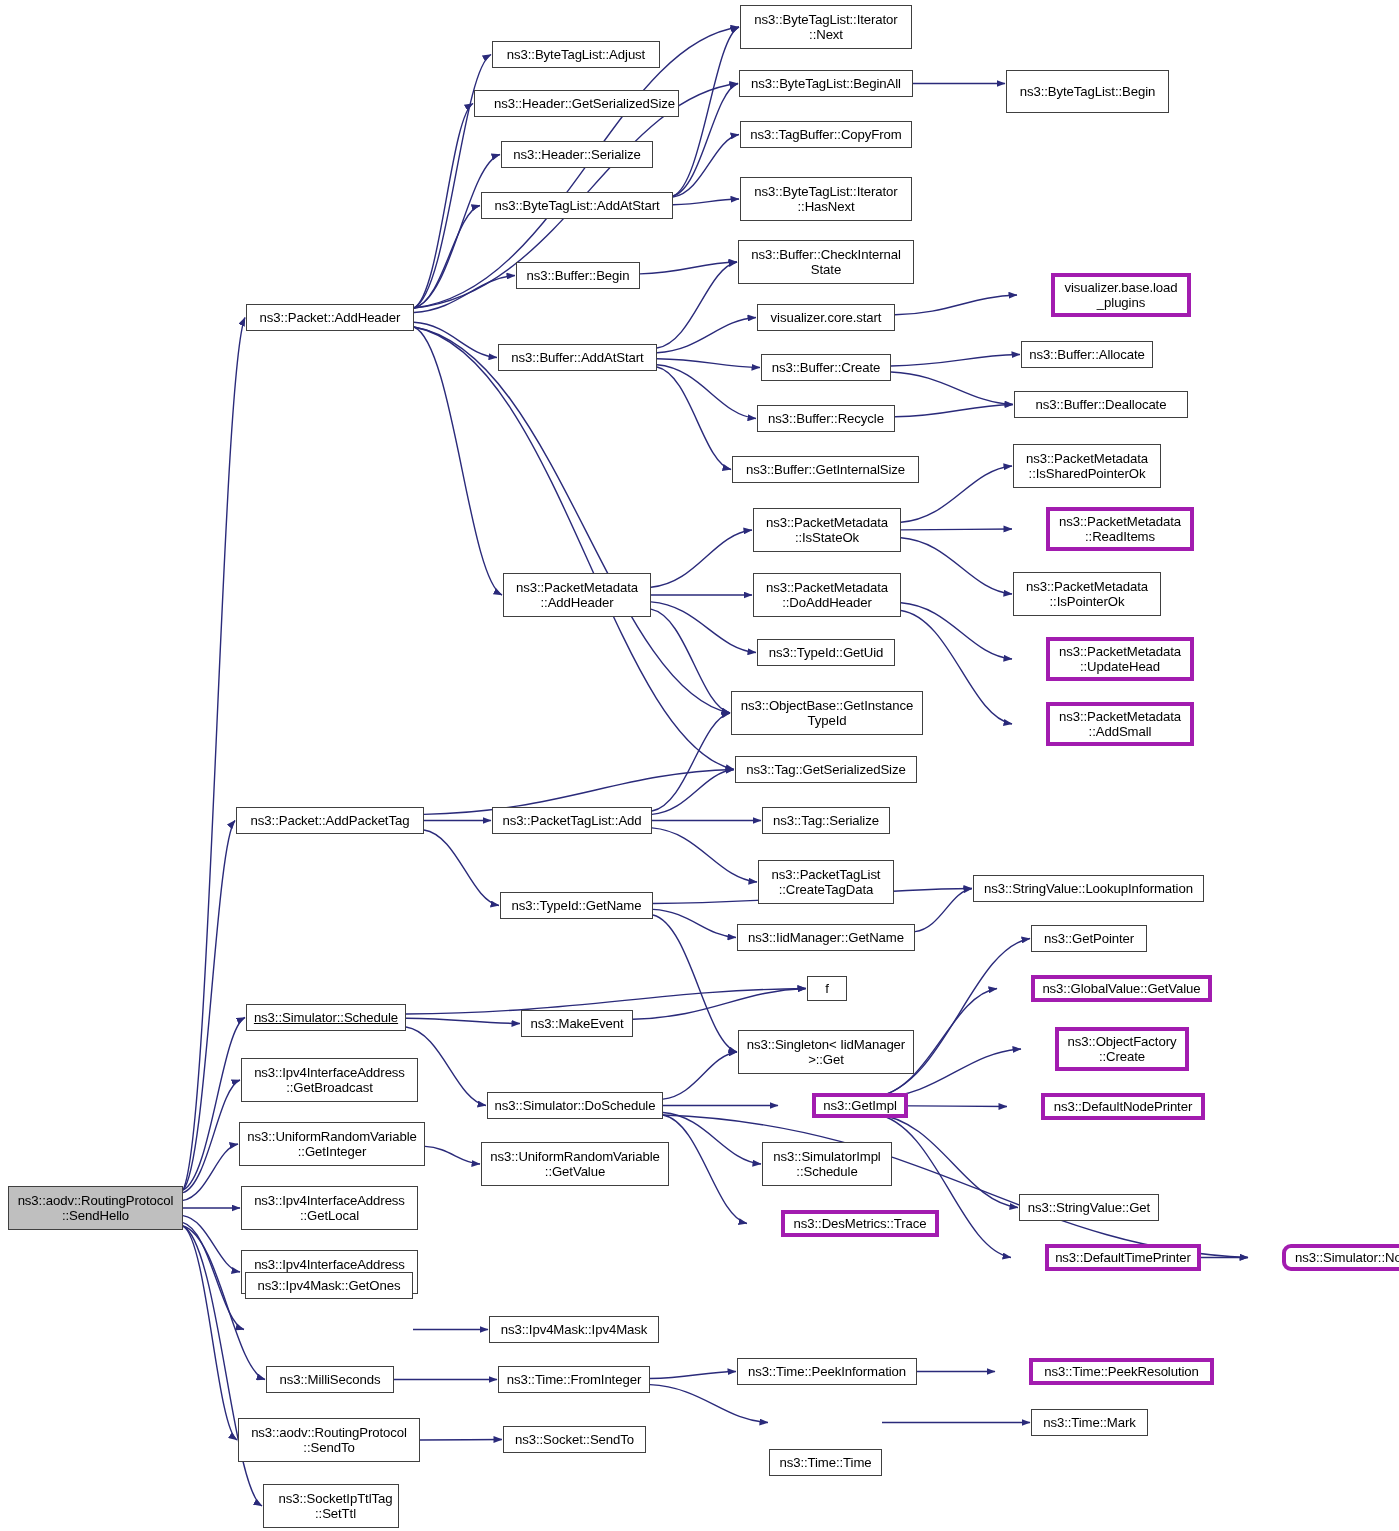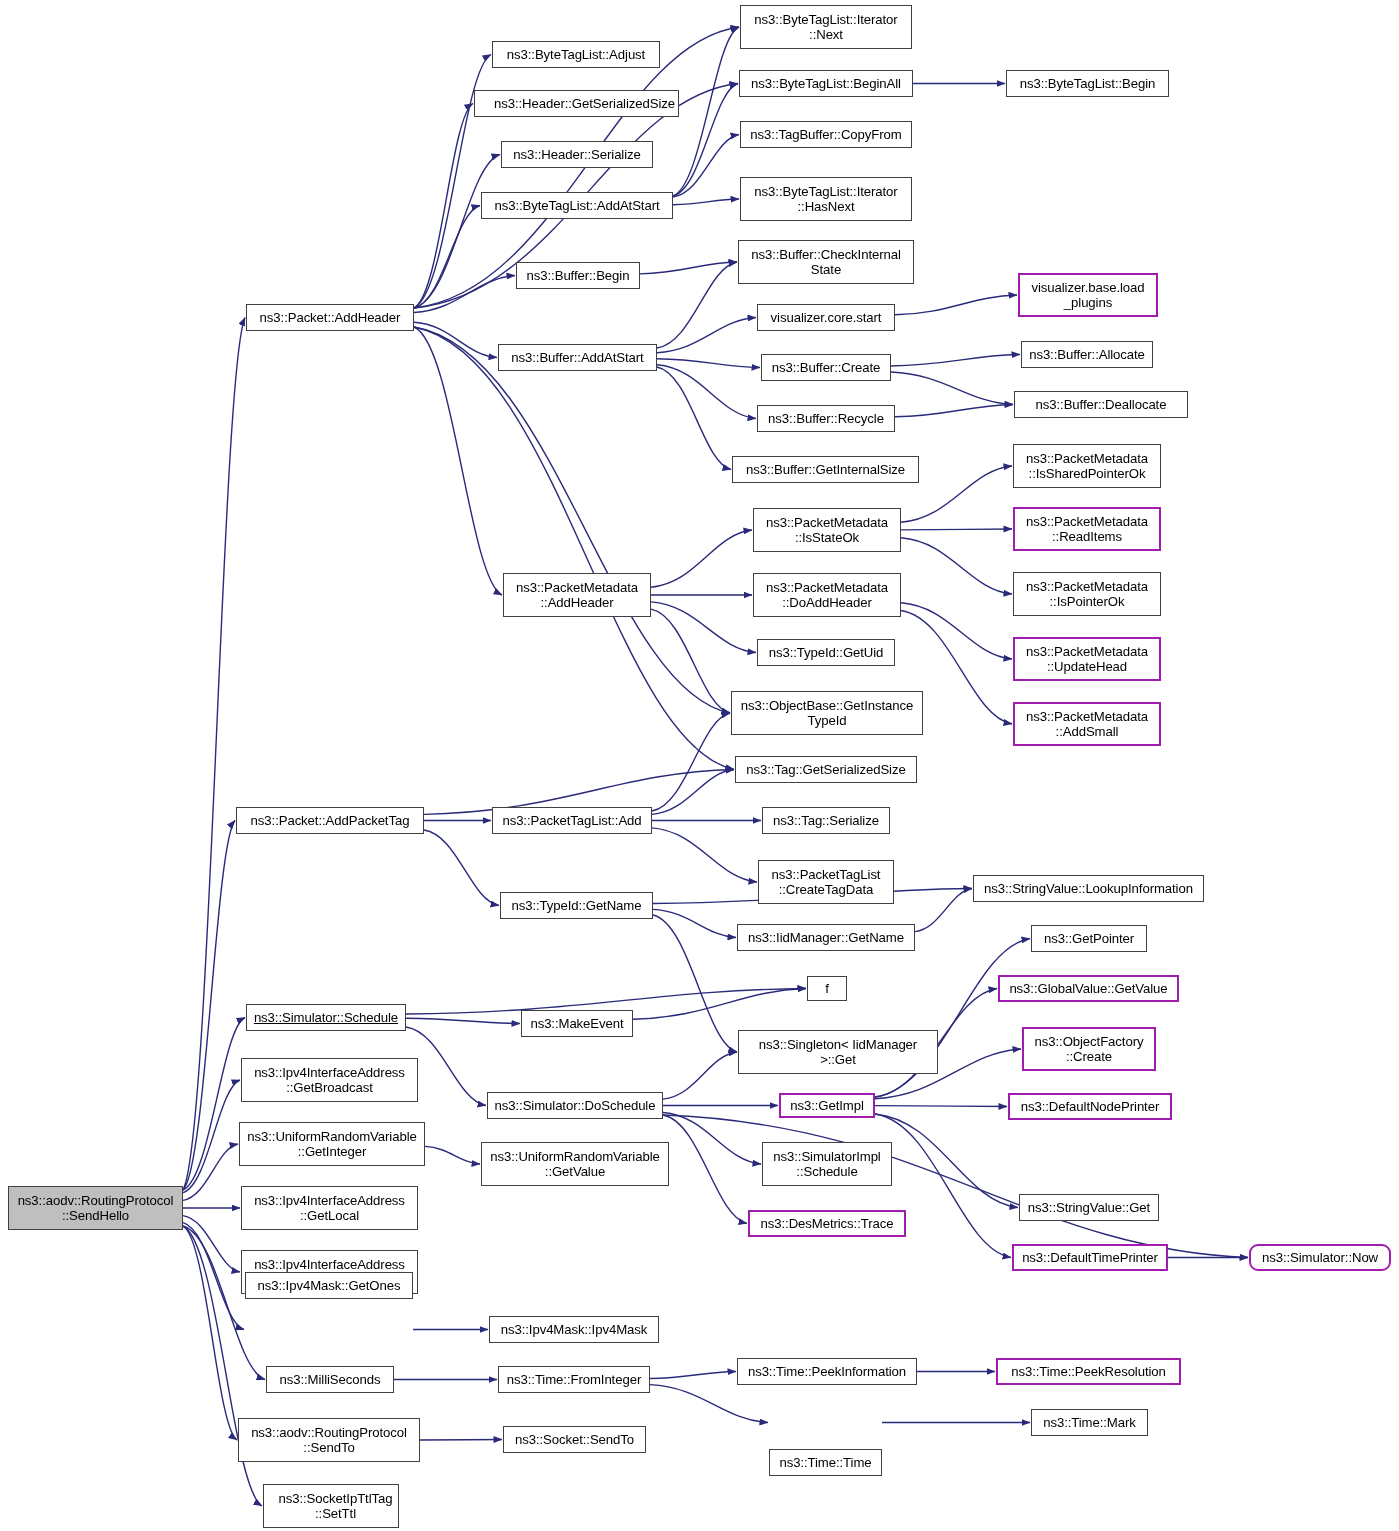--- a/index.html
+++ b/index.html
@@ -4,21 +4,21 @@
 <title>Call Graph</title>
 <style>
   html,body{margin:0;padding:0;background:#ffffff;}
   #canvas{position:relative;width:1399px;height:1531px;background:#ffffff;
           font-family:"Liberation Sans","DejaVu Sans",sans-serif;overflow:hidden;}
   svg.edges{position:absolute;left:0;top:0;width:1399px;height:1531px;pointer-events:none;}
   .node{position:absolute;box-sizing:border-box;border:1px solid #404040;background:#ffffff;
         display:flex;align-items:center;justify-content:center;text-align:center;
         font-size:13.2px;line-height:15px;color:#000000;white-space:pre-line;
         letter-spacing:-0.1px;padding:0 3px;}
-  .node.red{border:2px solid #a21caf;}
+  .node.red{border:4px solid #a21caf;margin-left:33px;}
   .node.root{background:#bfbfbf;border:1px solid #404040;}
 </style>
 </head>
 <body>
 
 <div id="canvas">
   <svg class="edges" id="edge-layer" viewBox="0 0 1399 1531">
     <defs>
       <marker id="ah" markerWidth="9" markerHeight="7" refX="8.5" refY="3.5" orient="auto" markerUnits="userSpaceOnUse">
         <path d="M0,0 L9,3.5 L0,7 z" fill="#2a2a7a"></path>
@@ -125,21 +125,21 @@
       <div class="node" style="left: 739px; top: 70px; width: 174px; height: 27px;">ns3::ByteTagList::BeginAll</div>
       <div class="node" style="left: 740px; top: 121px; width: 172px; height: 27px;">ns3::TagBuffer::CopyFrom</div>
       <div class="node" style="left: 740px; top: 177px; width: 172px; height: 44px;">ns3::ByteTagList::Iterator
 ::HasNext</div>
       <div class="node" style="left: 738px; top: 240px; width: 176px; height: 44px;">ns3::Buffer::CheckInternal
 State</div>
       <div class="node" style="left: 757px; top: 304px; width: 138px; height: 27px;">visualizer.core.start</div>
       <div class="node" style="left: 761px; top: 354px; width: 130px; height: 27px;">ns3::Buffer::Create</div>
       <div class="node" style="left: 757px; top: 405px; width: 138px; height: 27px;">ns3::Buffer::Recycle</div>
       <div class="node" style="left: 732px; top: 456px; width: 187px; height: 27px;">ns3::Buffer::GetInternalSize</div>
-      <div class="node" style="left: 1006px; top: 70px; width: 163px; height: 27px;">ns3::ByteTagList::Begin</div>
+      <div class="node" style="left: 1006px; top: 70px; width: 163px; height: 43px;">ns3::ByteTagList::Begin</div>
       <div class="node red" style="left: 1018px; top: 273px; width: 140px; height: 44px;">visualizer.base.load
 _plugins</div>
       <div class="node" style="left: 1021px; top: 341px; width: 132px; height: 27px;">ns3::Buffer::Allocate</div>
       <div class="node" style="left: 1014px; top: 391px; width: 174px; height: 27px;">ns3::Buffer::Deallocate</div>
       <div class="node" style="left: 1013px; top: 444px; width: 148px; height: 44px;">ns3::PacketMetadata
 ::IsSharedPointerOk</div>
       <div class="node red" style="left: 1013px; top: 507px; width: 148px; height: 44px;">ns3::PacketMetadata
 ::ReadItems</div>
       <div class="node" style="left: 1013px; top: 572px; width: 148px; height: 44px;">ns3::PacketMetadata
 ::IsPointerOk</div>
@@ -159,21 +159,21 @@
       <div class="node" style="left: 492px; top: 807px; width: 160px; height: 27px;">ns3::PacketTagList::Add</div>
       <div class="node" style="left: 762px; top: 807px; width: 128px; height: 27px;">ns3::Tag::Serialize</div>
       <div class="node" style="left: 758px; top: 860px; width: 136px; height: 44px;">ns3::PacketTagList
 ::CreateTagData</div>
       <div class="node" style="left: 500px; top: 892px; width: 153px; height: 27px;">ns3::TypeId::GetName</div>
       <div class="node" style="left: 737px; top: 924px; width: 178px; height: 27px;">ns3::IidManager::GetName</div>
       <div class="node" style="left: 973px; top: 875px; width: 231px; height: 27px;">ns3::StringValue::LookupInformation</div>
       <div class="node" style="left: 246px; top: 1004px; width: 160px; height: 27px; text-decoration: underline;">ns3::Simulator::Schedule</div>
       <div class="node" style="left: 521px; top: 1010px; width: 112px; height: 27px;">ns3::MakeEvent</div>
       <div class="node" style="left: 807px; top: 976px; width: 40px; height: 25px;">f</div>
-      <div class="node" style="left: 738px; top: 1030px; width: 200px; height: 44px;">ns3::Singleton&lt; IidManager
+      <div class="node" style="left: 738px; top: 1030px; width: 176px; height: 44px;">ns3::Singleton&lt; IidManager
 &gt;::Get</div>
       <div class="node" style="left: 241px; top: 1058px; width: 177px; height: 44px;">ns3::Ipv4InterfaceAddress
 ::GetBroadcast</div>
       <div class="node" style="left: 239px; top: 1122px; width: 186px; height: 44px;">ns3::UniformRandomVariable
 ::GetInteger</div>
       <div class="node" style="left: 241px; top: 1186px; width: 177px; height: 44px;">ns3::Ipv4InterfaceAddress
 ::GetLocal</div>
       <div class="node" style="left: 241px; top: 1250px; width: 177px; height: 44px;">ns3::Ipv4InterfaceAddress
 ::GetMask</div>
       <div class="node" style="left: 245px; top: 1272px; width: 168px; height: 27px;">ns3::Ipv4Mask::GetOnes</div>

